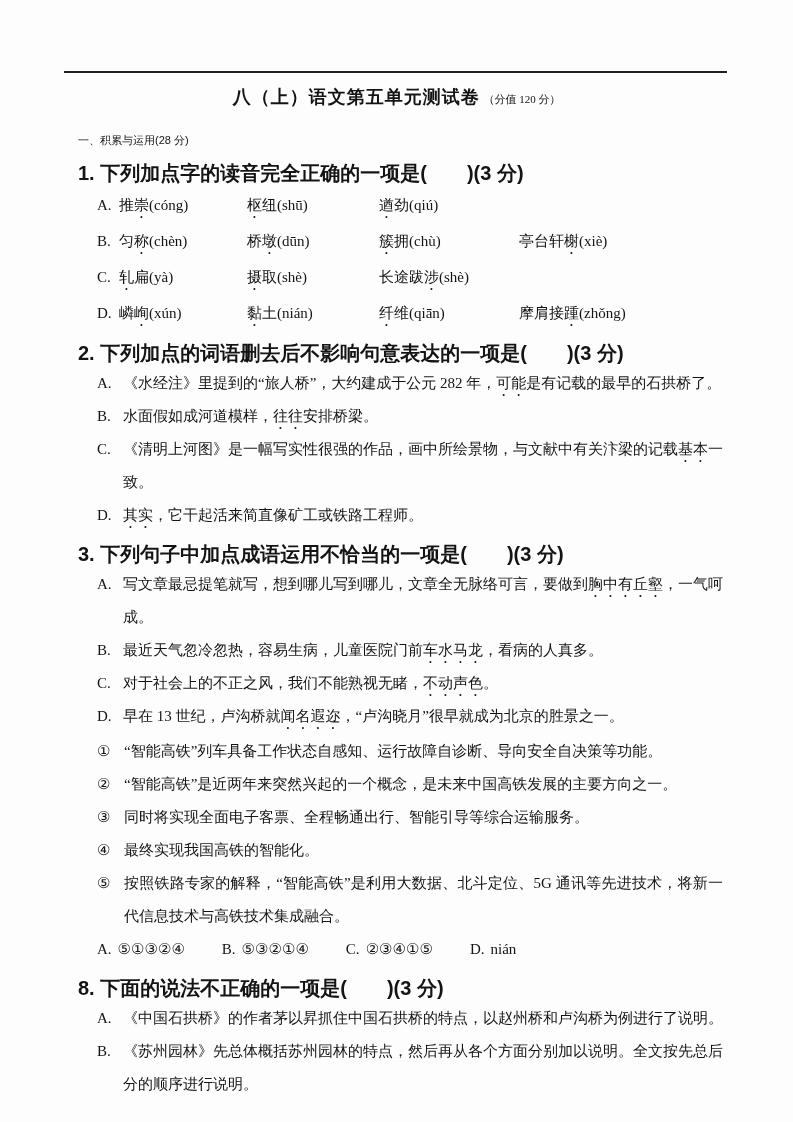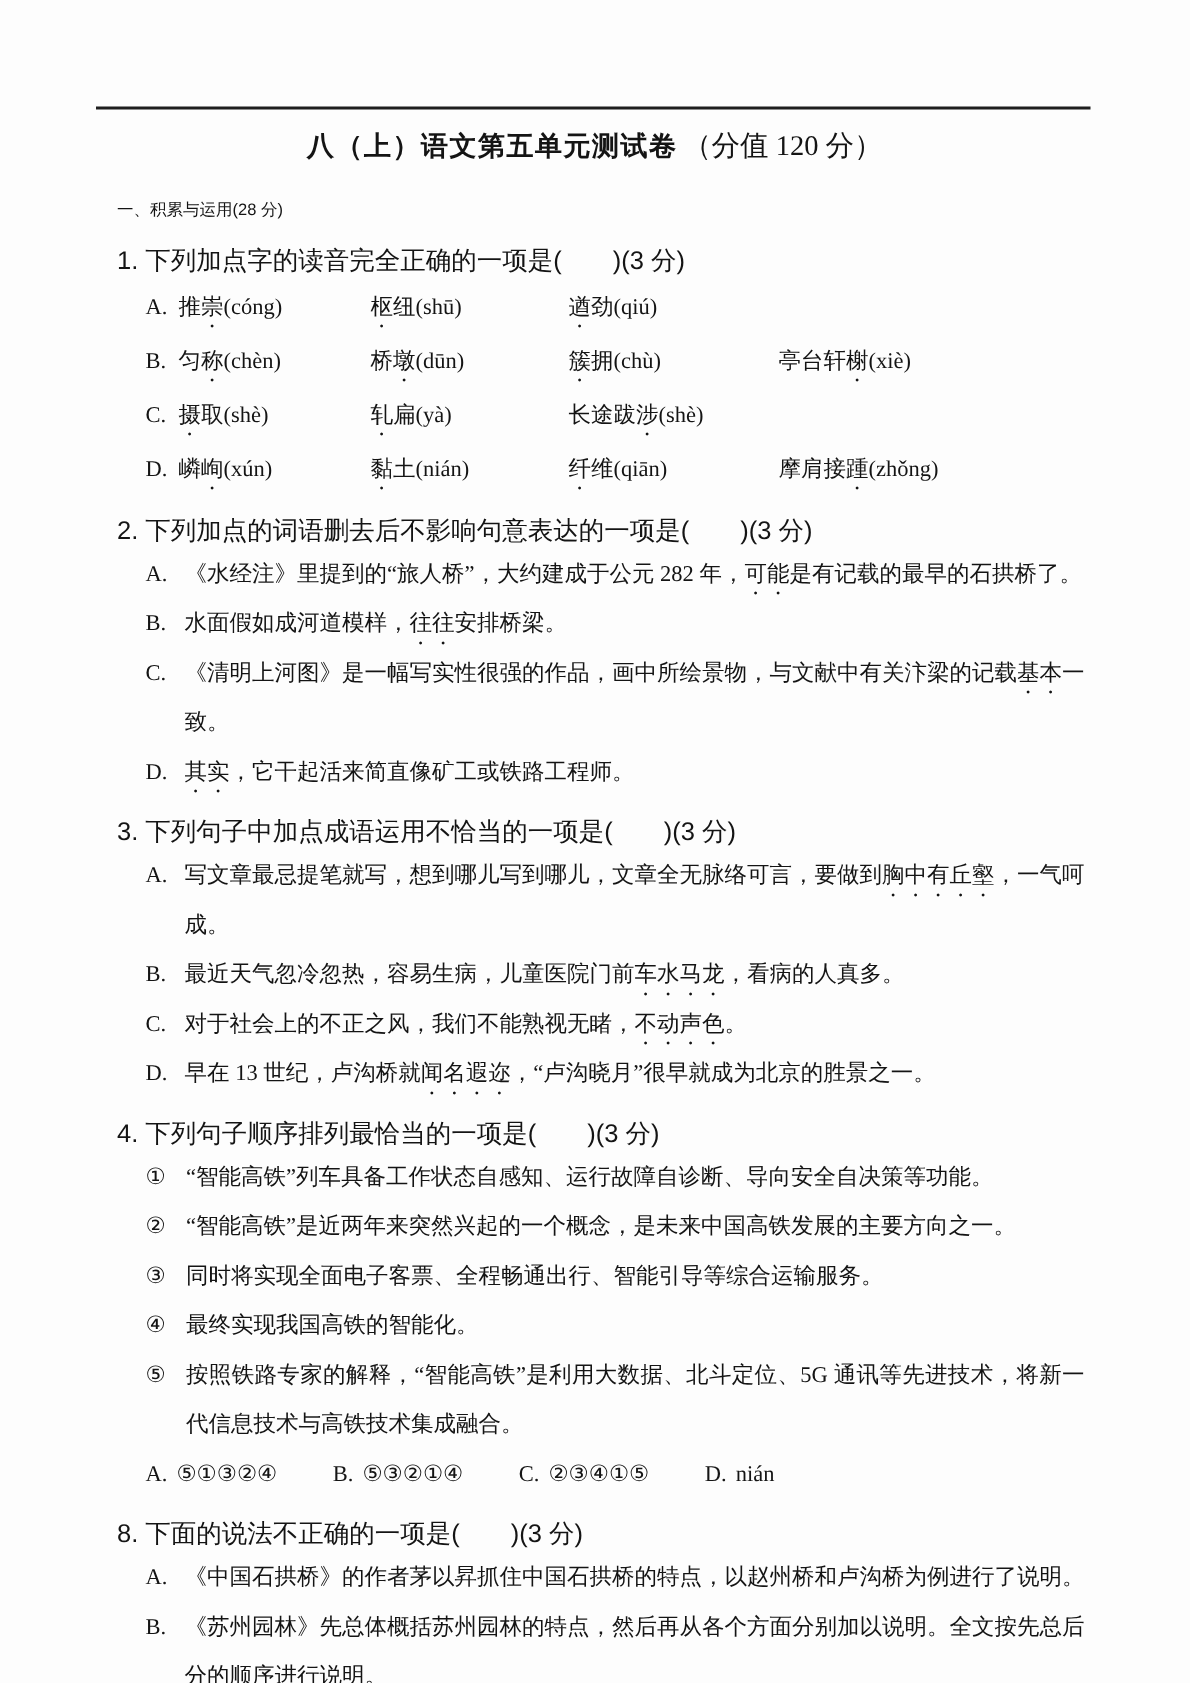--- a/index.html
+++ b/index.html
@@ -8,27 +8,27 @@
     background: #fdfdfd; color: #141414;
     font-family: "Liberation Serif", "DejaVu Serif", serif;
     font-size: 15px;
   }
   .top-rule { margin: 71px 66px 0 64px; border-top: 2px solid #1f1f1f; }
   .title { text-align: center; margin-top: 9px; line-height: 30px; }
   .title-main {
     font-size: 18px; font-weight: bold; letter-spacing: 1px;
     font-family: "Liberation Sans", "DejaVu Sans", sans-serif;
   }
-  .title-note { font-size: 19px; font-weight: normal; }
+  .title-note { font-size: 11px; font-weight: normal; }
   .section-heading {
     margin: 15px 72px 0 78px; font-size: 11px; font-weight: normal;
     font-family: "Liberation Sans", "DejaVu Sans", sans-serif; line-height: 22px;
   }
   .stem {
-    margin: 11px 72px 0 78px; font-size: 17px; font-weight: normal;
+    margin: 11px 72px 0 78px; font-size: 20px; font-weight: bold;
     font-family: "Liberation Sans", "DejaVu Sans", sans-serif; line-height: 23px;
   }
   .opts { margin: 2px 70px 0 97px; }
   .opt { display: flex; line-height: 33px; }
   .opt-label { flex: 0 0 26px; }
   .opt-text { flex: 1; text-align: justify; }
   .q1-row {
     display: grid; grid-template-columns: 22px 128px 132px 140px auto;
     line-height: 36px; white-space: nowrap;
   }
@@ -68,22 +68,22 @@
       </div>
       <div class="q1-row">
         <span class="opt-label">B.</span>
         <span>匀<span class="dot">称</span>(chèn)</span>
         <span>桥<span class="dot">墩</span>(dūn)</span>
         <span><span class="dot">簇</span>拥(chù)</span>
         <span>亭台轩<span class="dot">榭</span>(xiè)</span>
       </div>
       <div class="q1-row">
         <span class="opt-label">C.</span>
+        <span><span class="dot">轧</span>扁(yà)</span>
         <span><span class="dot">摄</span>取(shè)</span>
-        <span><span class="dot">轧</span>扁(yà)</span>
         <span>长途跋<span class="dot">涉</span>(shè)</span>
       </div>
       <div class="q1-row">
         <span class="opt-label">D.</span>
         <span>嶙<span class="dot">峋</span>(xún)</span>
         <span><span class="dot">黏</span>土(nián)</span>
         <span><span class="dot">纤</span>维(qiān)</span>
         <span>摩肩接<span class="dot">踵</span>(zhǒng)</span>
       </div>
     </div>
@@ -127,21 +127,20 @@
         <span class="opt-text">对于社会上的不正之风，我们不能熟视无睹，<span class="dot">不动声色</span>。</span>
       </div>
       <div class="opt">
         <span class="opt-label">D.</span>
         <span class="opt-text">早在 13 世纪，卢沟桥就<span class="dot">闻名遐迩</span>，“卢沟晓月”很早就成为北京的胜景之一。</span>
       </div>
     </div>
   </div>
 
   <div>
-    <div class="stem">4. 下列句子顺序排列最恰当的一项是(　　)(3 分)</div>
     <div class="opts">
       <div class="q4-item">
         <span class="q4-num">①</span>
         <span class="opt-text">“智能高铁”列车具备工作状态自感知、运行故障自诊断、导向安全自决策等功能。</span>
       </div>
       <div class="q4-item">
         <span class="q4-num">②</span>
         <span class="opt-text">“智能高铁”是近两年来突然兴起的一个概念，是未来中国高铁发展的主要方向之一。</span>
       </div>
       <div class="q4-item">

